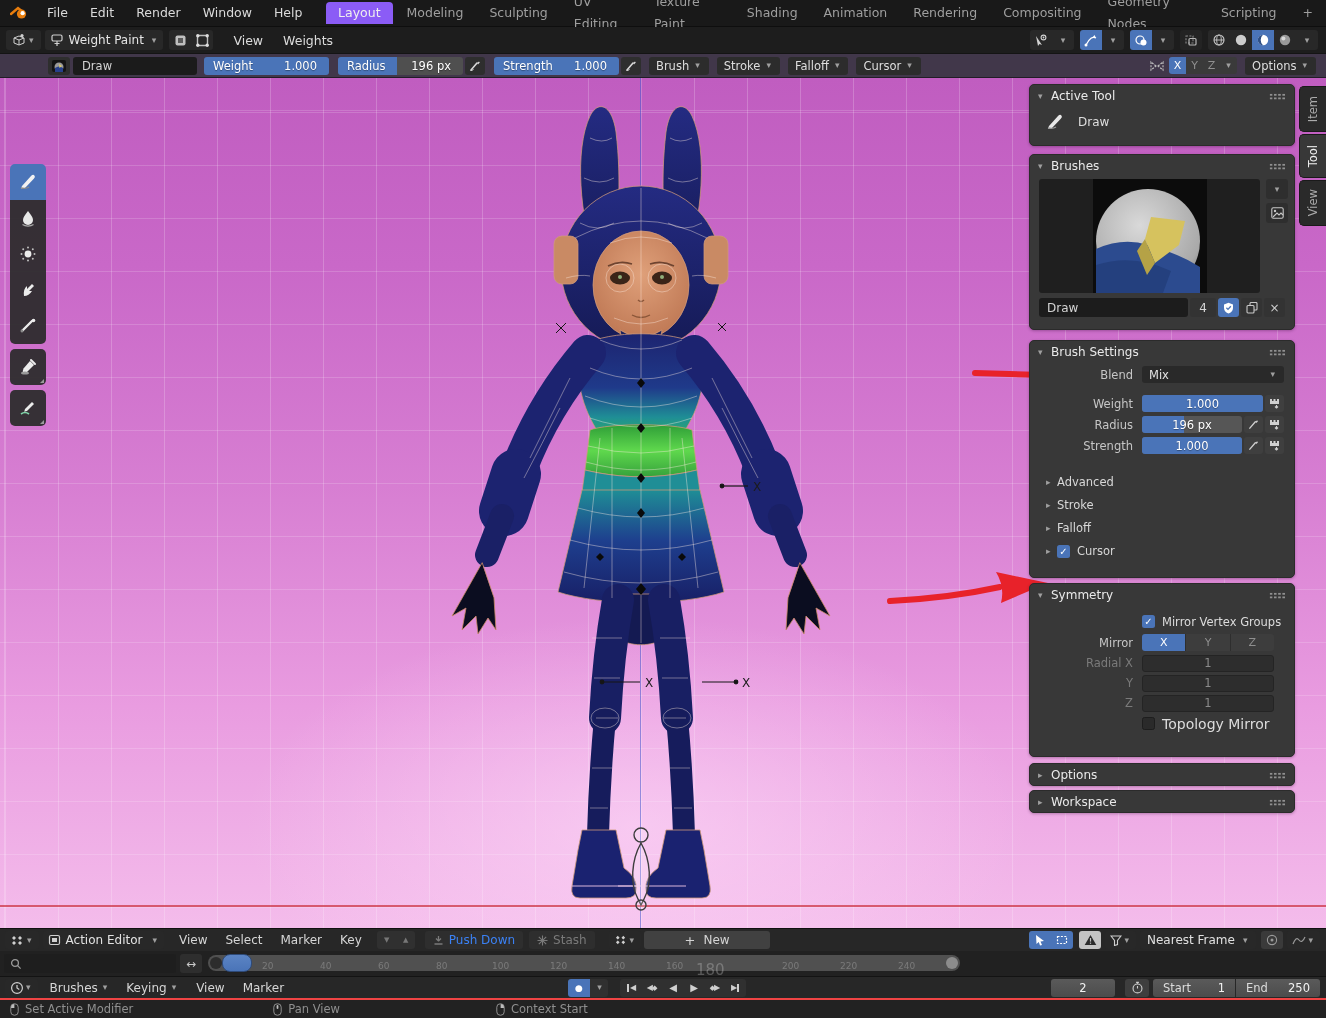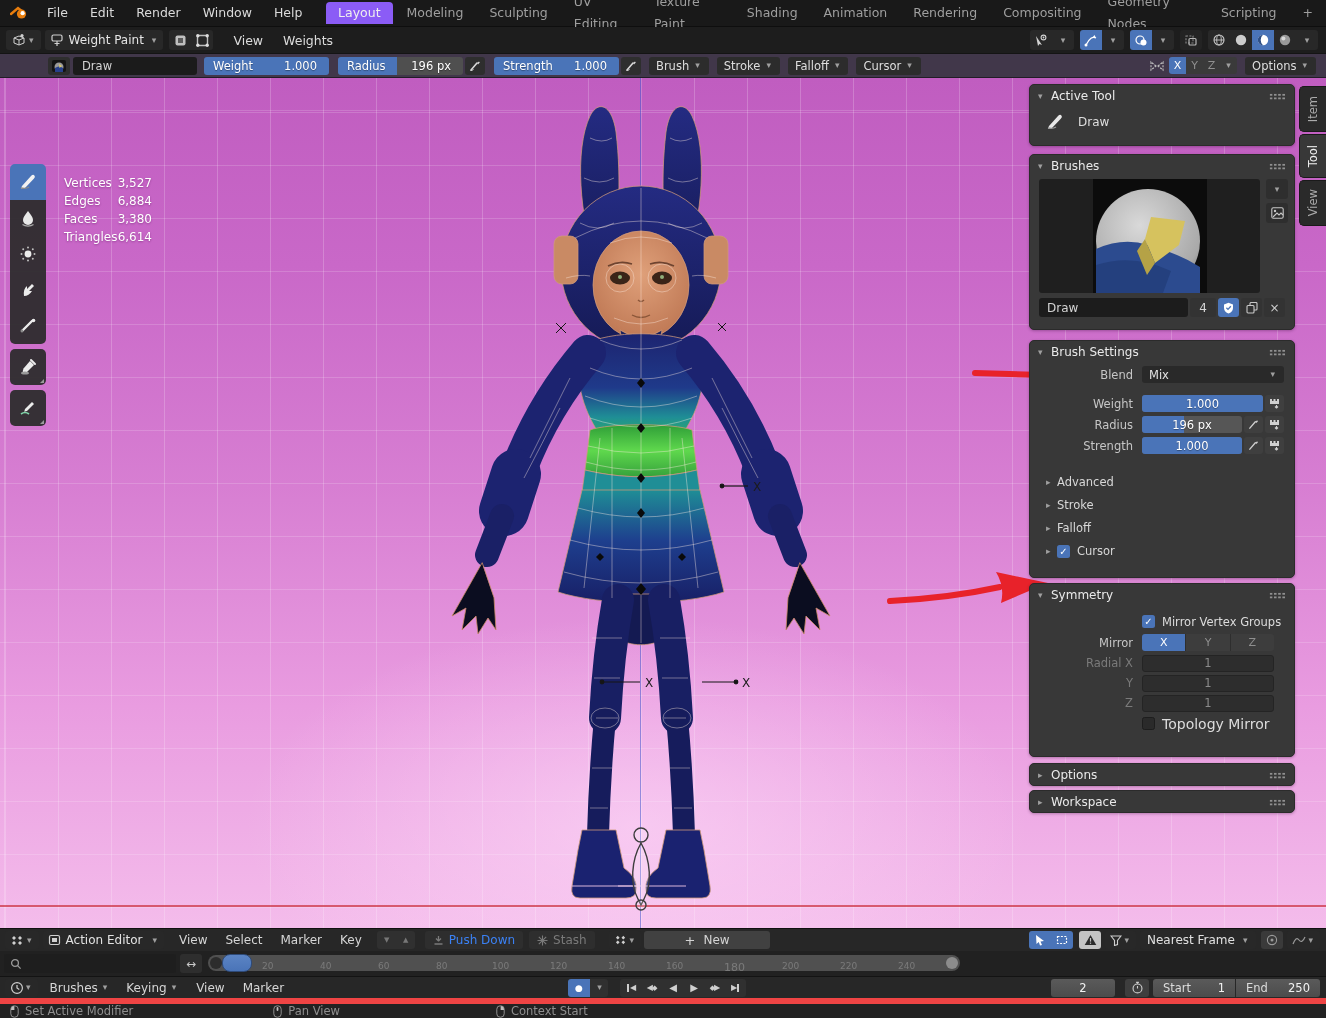--- a/index.html
+++ b/index.html
@@ -71,21 +71,21 @@
   .seg div:last-child{border-right:none;}
   .seg .sel{background:#4a74b8;color:#fff;}
   
   .stab{position:absolute;left:1299px;width:27px;background:#2a2a2a;color:#ababab;border:1px solid #1a1a1a;border-right:none;border-radius:5px 0 0 5px;display:flex;align-items:center;justify-content:center;font-size:11.5px;}
   .stab span{writing-mode:vertical-rl;transform:rotate(180deg);}
   .stab.active{background:#383838;color:#ededed;}
   
   #dopeh{position:absolute;left:0;top:928px;width:1326px;height:23px;background:#272727;border-top:1px solid #101010;display:flex;align-items:center;}
   #scrubrow{position:absolute;left:0;top:951px;width:1326px;height:25px;background:#212121;display:flex;align-items:center;}
   #timelineh{position:absolute;left:0;top:976px;width:1326px;height:22px;background:#272727;border-top:1px solid #131313;display:flex;align-items:center;}
-  #statusbar{position:absolute;left:0;top:998px;width:1326px;height:20px;background:#222;border-top:6px solid #ef4444;display:flex;align-items:center;color:#8f8f8f;font-size:11.5px;}
+  #statusbar{position:absolute;left:0;top:998px;width:1326px;height:20px;background:#222;border-top:2px solid #ef4444;display:flex;align-items:center;color:#8f8f8f;font-size:11.5px;}
   .dmenu{padding:0 9px;color:#d6d6d6;font-size:12px;}
   .trbtn{width:21px;height:18px;background:#303030;display:flex;align-items:center;justify-content:center;color:#cfcfcf;font-size:8px;letter-spacing:-1px;}
   .tbar{display:inline-block;width:2px;height:8px;background:currentColor;margin:0 1px;}
   .framepill{height:18px;background:linear-gradient(#5a5a5a,#4c4c4c);border-radius:3px;display:flex;align-items:center;justify-content:center;color:#f2f2f2;font-size:11.5px;}
   .mouseicon{display:inline-block;margin:0 6px 0 10px;}
   svg{display:block;}
   text{font-family:"DejaVu Sans","Liberation Sans",sans-serif;}
 </style>
 </head>
 <body>
@@ -448,38 +448,20 @@
           <circle cx="736" cy="604" r="1.8" fill="#161616"></circle>
         <path d="M556,245 l10,10 m0,-10 l-10,10 M718,245 l8,8 m0,-8 l-8,8" stroke-width="1"></path>
       </g>
       <g font-size="12" fill="#1c1c1c">
         <text x="753" y="413">X</text>
         <text x="645" y="609">X</text>
         <text x="742" y="609">X</text>
       </g>
     </svg>
 
-    <div id="stats">
-      <div class="srow">
-          <span>Vertices</span>
-          <span>3,527</span>
-        </div>
-      <div class="srow">
-          <span>Edges</span>
-          <span>6,884</span>
-        </div>
-      <div class="srow">
-          <span>Faces</span>
-          <span>3,380</span>
-        </div>
-      <div class="srow">
-          <span>Triangles</span>
-          <span>6,614</span>
-        </div>
-    </div>
 
     <div id="ltools">
       <div class="tool first sel">
         <svg width="20" height="18" viewBox="0 0 20 18">
             <path d="M4 13 L13 3 q2,-2 3.4,-0.6 q1.4,1.4 -0.6,3.4 L7 15 q-2,1.4 -4,0.6 Z" fill="#f2f2f2"></path>
             <path d="M3 15 q5,1 8,-1" stroke="#8a8a8a" stroke-width="1.4" fill="none"></path>
           </svg>
       </div>
       <div class="tool">
         <svg width="18" height="18" viewBox="0 0 18 18">
@@ -906,21 +888,21 @@
       <div class="abs" style="left:738px;top:6px;width:12px;height:12px;border-radius:50%;background:#8c8c8c"></div>
 
       <div class="abs" style="left:54px;top:10px;color:rgba(220,220,220,.30);font-size:9px">20</div>
       <div class="abs" style="left:112px;top:10px;color:rgba(220,220,220,.30);font-size:9px">40</div>
       <div class="abs" style="left:170px;top:10px;color:rgba(220,220,220,.30);font-size:9px">60</div>
       <div class="abs" style="left:228px;top:10px;color:rgba(220,220,220,.30);font-size:9px">80</div>
       <div class="abs" style="left:284px;top:10px;color:rgba(220,220,220,.30);font-size:9px">100</div>
       <div class="abs" style="left:342px;top:10px;color:rgba(220,220,220,.30);font-size:9px">120</div>
       <div class="abs" style="left:400px;top:10px;color:rgba(220,220,220,.30);font-size:9px">140</div>
       <div class="abs" style="left:458px;top:10px;color:rgba(220,220,220,.30);font-size:9px">160</div>
-      <div class="abs" style="left:516px;top:10px;color:rgba(220,220,220,.30);font-size:11px">180</div>
+      <div class="abs" style="left:488px;top:10px;color:rgba(220,220,220,.30);font-size:15px">180</div>
       <div class="abs" style="left:574px;top:10px;color:rgba(220,220,220,.30);font-size:9px">200</div>
       <div class="abs" style="left:632px;top:10px;color:rgba(220,220,220,.30);font-size:9px">220</div>
       <div class="abs" style="left:690px;top:10px;color:rgba(220,220,220,.30);font-size:9px">240</div>
       <div class="abs" style="left:14px;top:3px;width:30px;height:18px;background:linear-gradient(#5b84c4,#4a74b8);border-radius:8px;border:1px solid #2e4a78"></div>
     </div>
     <div style="width:360px"></div>
   </div>
 
   <div id="timelineh">
     <div class="hbtn" style="margin-left:5px;height:18px">

